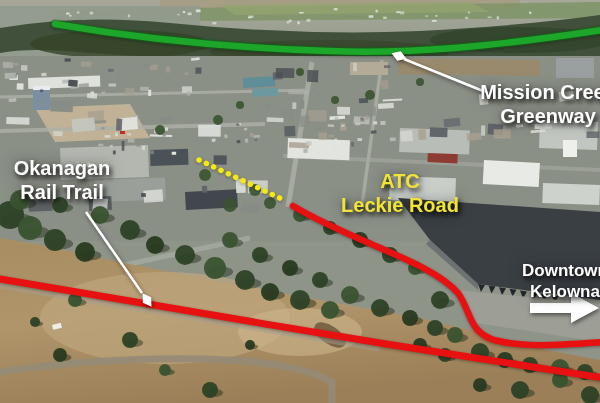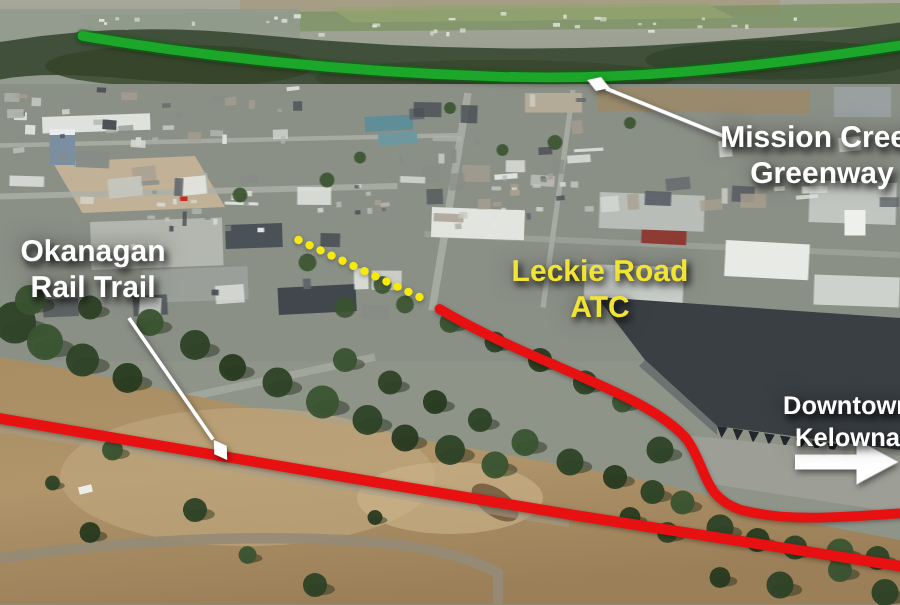--- a/index.html
+++ b/index.html
@@ -425,22 +425,22 @@
     <div>Mission Creek</div>
     <div>Greenway</div>
   </div>
 
   <div class="lbl lbl-big" style="left:-48px;top:156px;">
     <div>Okanagan</div>
     <div>Rail Trail</div>
   </div>
 
   <div class="lbl lbl-big" style="left: 290px; top: 169px; color: rgb(242, 228, 52);">
+    <div>ATC</div>
     <div>Leckie Road</div>
-    <div>ATC</div>
   </div>
 
   <div class="lbl lbl-small" style="left:455px;top:260px;">
     <div>Downtown</div>
     <div>Kelowna</div>
   </div>
 
 </div>
 
 </body></html>

